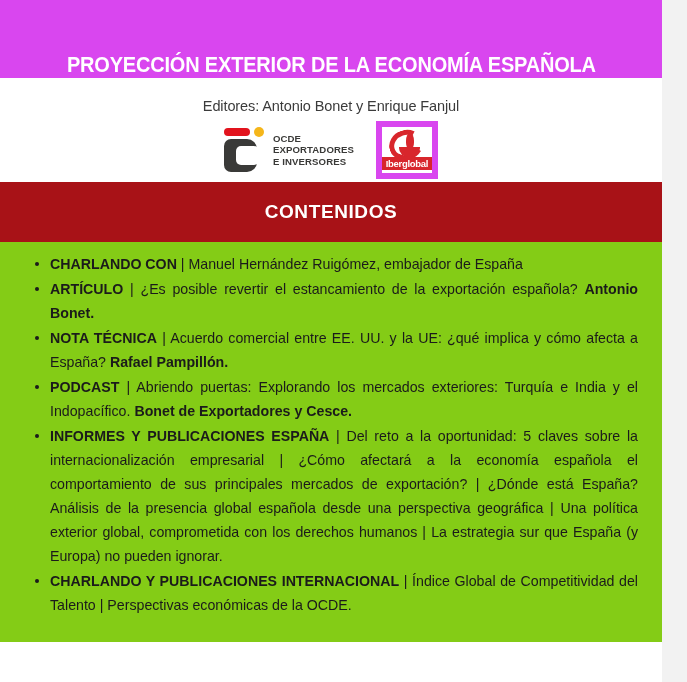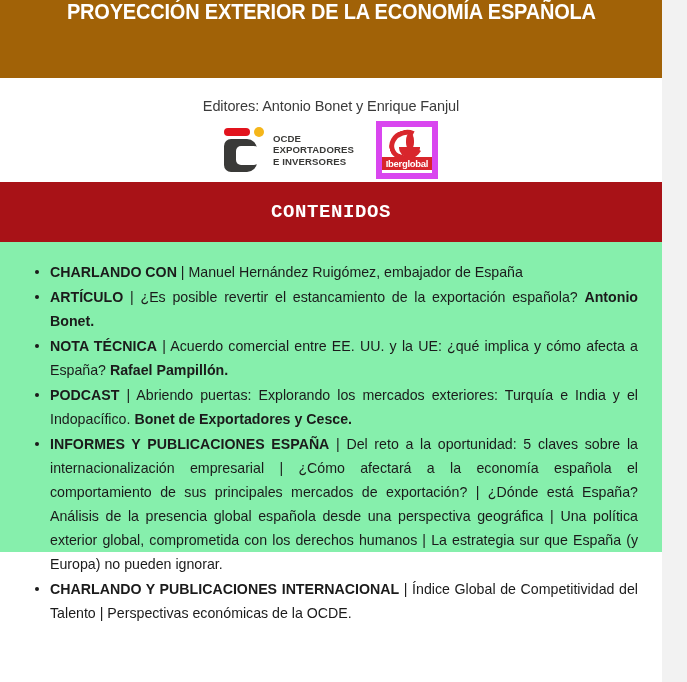--- a/index.html
+++ b/index.html
@@ -18,23 +18,23 @@
     position: relative;
     width: 662px;
     height: 682px;
     background: #ffffff;
     overflow: hidden;
   }
 
   
   .title-band {
     height: 78px;
-    background: #a16207;
+    background: #d946ef;
     display: flex;
-    align-items: flex-start;
+    align-items: flex-end;
     justify-content: center;
   }
   .title-band h1 {
     margin: 0;
     color: #ffffff;
     font-family: "Liberation Sans Narrow", "Liberation Sans", sans-serif;
     font-size: 21.5px;
     font-weight: bold;
     letter-spacing: -0.2px;
     text-align: center;
@@ -182,31 +182,31 @@
   .contents-band {
     height: 60px;
     background: #a81217;
     display: flex;
     align-items: center;
     justify-content: center;
   }
   .contents-band h2 {
     margin: 0;
     color: #ffffff;
-    font-family: Liberation Mono, monospace;
+    font-family: Liberation Sans, sans-serif;
     font-size: 19px;
     font-weight: bold;
     letter-spacing: 0.6px;
   }
 
   
   .contents-body {
-    background: #86efac;
-    padding: 18px 24px 18px 24px;
-    height: 310px;
+    background: #84cc16;
+    padding: 10px 24px 18px 24px;
+    height: 400px;
     box-sizing: border-box;
   }
   ul.toc {
     margin: 0;
     padding: 0 0 0 24px;
     list-style: none;
   }
   ul.toc > li {
     position: relative;
     color: #1b1b1b;

